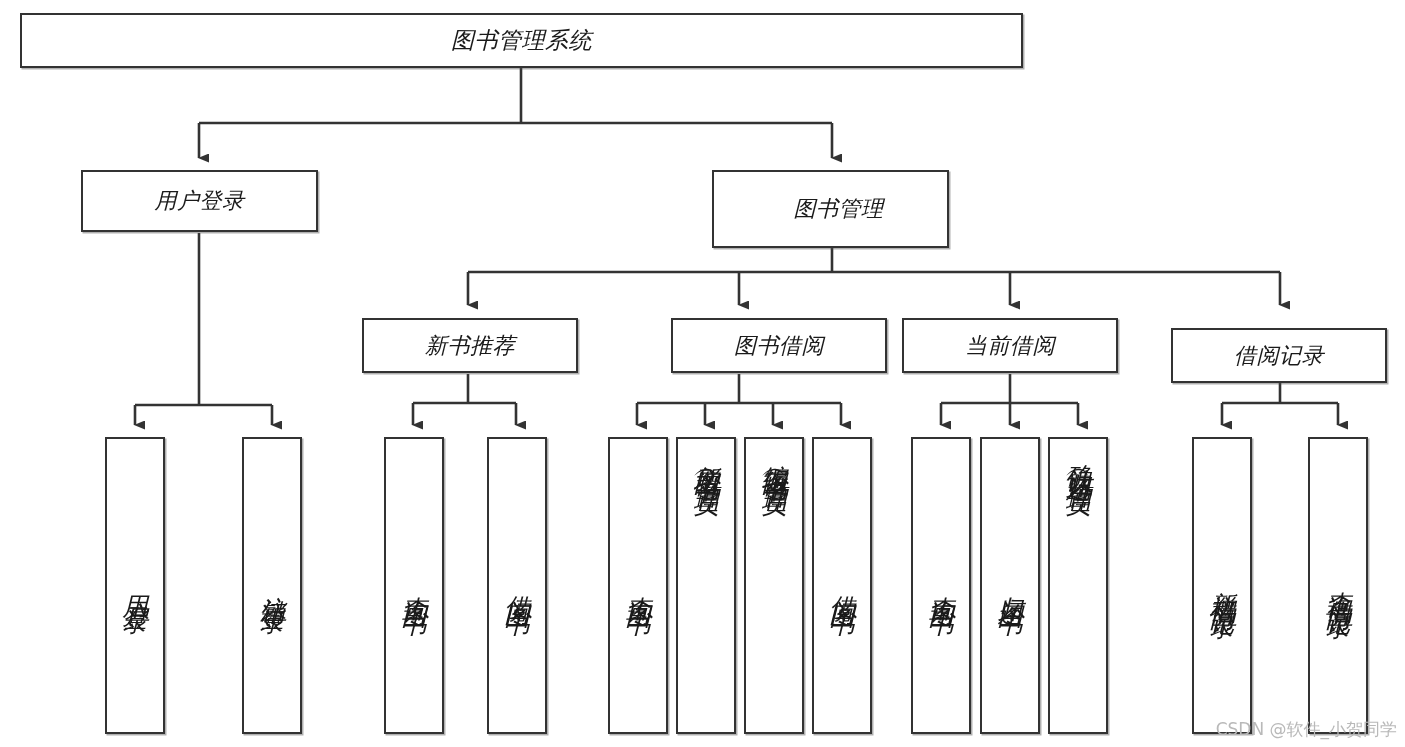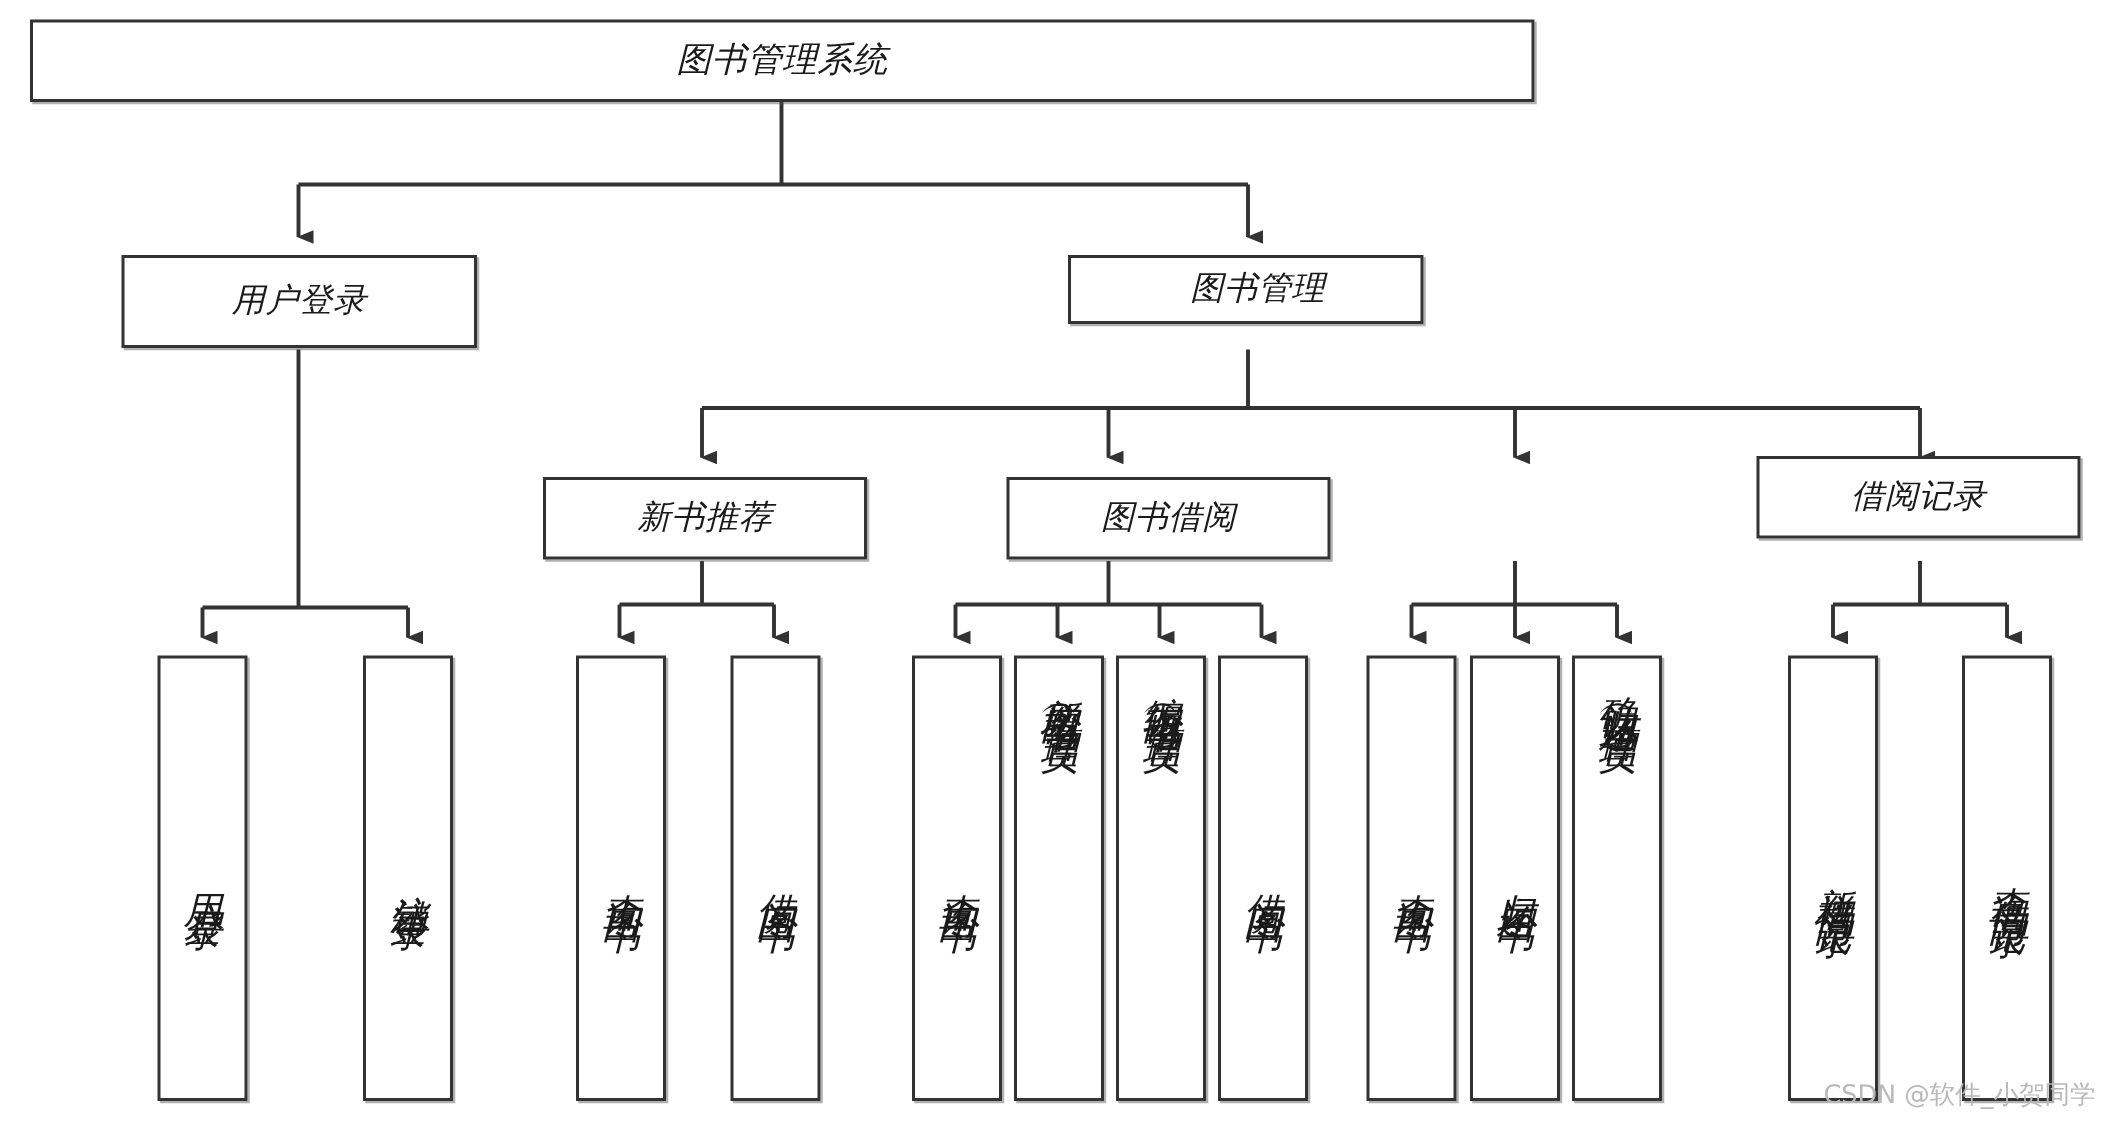--- a/index.html
+++ b/index.html
@@ -138,34 +138,37 @@
   </svg>
 
   <div class="node horiz root" style="left:20px; top:13px; width:1003px; height:55px;">
     <span class="node-label">图书管理系统</span>
   </div>
 
   <div class="node horiz" style="left:81px; top:170px; width:237px; height:62px;">
     <span class="node-label">用户登录</span>
   </div>
 
-  <div class="node horiz" style="left:712px; top:170px; width:237px; height:46px;padding-left:16px;">
+  <div class="node horiz" style="left:712px; top:170px; width:237px; height:78px;padding-left:16px;">
     <span class="node-label">图书管理</span>
   </div>
 
   <div class="node horiz" style="left:362px; top:318px; width:216px; height:55px;">
     <span class="node-label">新书推荐</span>
   </div>
 
   <div class="node horiz" style="left:631px; top:318px; width:216px; height:55px;margin-left:40px;">
     <span class="node-label">图书借阅</span>
   </div>
 
-
-  <div class="node horiz" style="left:1171px; top:304px; width:216px; height:55px;">
+  <div class="node horiz" style="left:902px; top:318px; width:216px; height:55px;">
+    <span class="node-label">当前借阅</span>
+  </div>
+
+  <div class="node horiz" style="left:1171px; top:328px; width:216px; height:55px;">
     <span class="node-label">借阅记录</span>
   </div>
 
   <div class="node vert centered" style="left:105px; top:437px; width:60px; height:297px;">
     <span class="node-label">用户登录</span>
   </div>
 
   <div class="node vert centered" style="left:242px; top:437px; width:60px; height:297px;">
     <span class="node-label">注销登录</span>
   </div>

